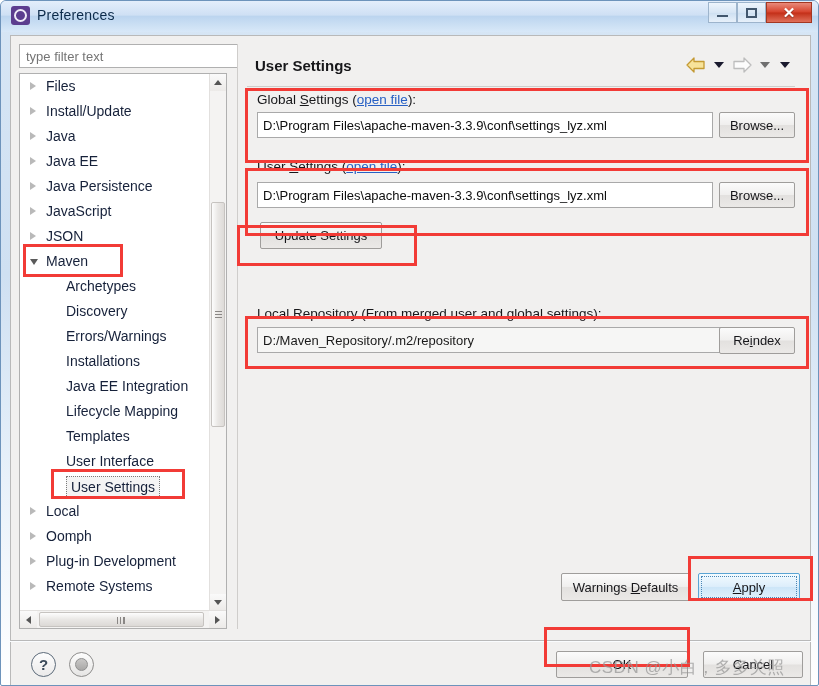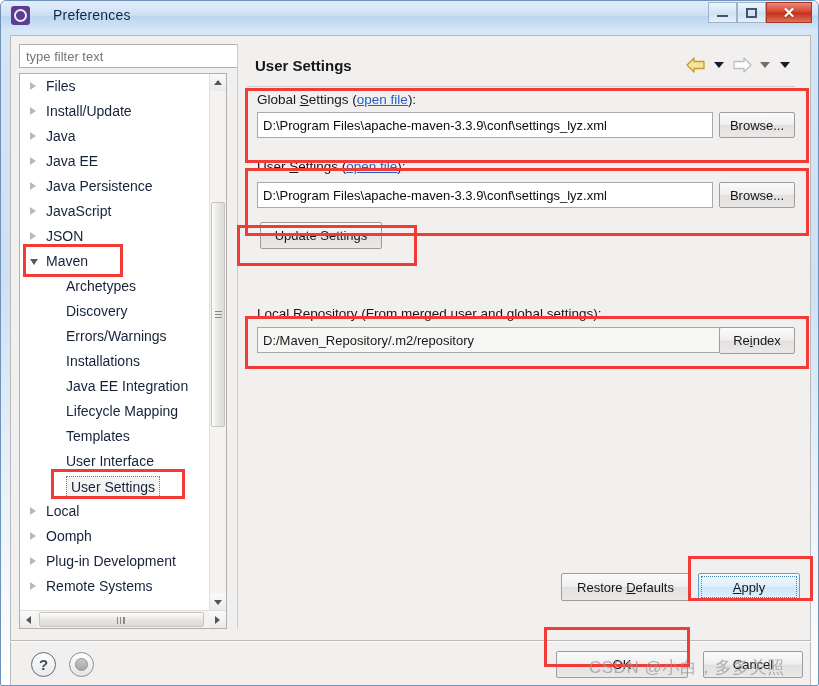--- a/index.html
+++ b/index.html
@@ -42,21 +42,20 @@
     width: 13px; height: 13px; border-radius: 50%;
     border: 2.5px solid #efeaf7;
     box-sizing: border-box;
     background: #5c3d8f;
   }
   #title-text {
     position: absolute; left: 36px; top: 6px;
     font-size: 14px;
     color: #0b2a4a;
     letter-spacing: .2px;
-    margin-left: 16px;
   }
 
   .wbtn {
     position: absolute; top: 1px;
     height: 21px;
     border: 1px solid #9db4cc;
     box-sizing: border-box;
     display: flex; align-items: center; justify-content: center;
   }
   #btn-min { left: 707px; width: 29px;
@@ -542,21 +541,21 @@
           <span>Update Settings</span>
         </div>
 
         <div class="field-label" style="left:19px; top:219px;">Local Repository (From merged user and global settings):</div>
         <input class="textfield readonly" style="left: 19px; top: 240px; width: 528px;" type="text" readonly="" value="D:/Maven_Repository/.m2/repository">
         <div class="btn" style="left:481px; top:240px; width:76px; height:27px;">
           <span><span>Re</span><span class="mnemonic">i</span><span>ndex</span></span>
         </div>
 
         <div class="btn" style="left:323px; top:486px; width:129px; height:28px;">
-          <span><span>Restore </span><span class="mnemonic">D</span><span>efaults</span></span>
+          <span><span>Warnings </span><span class="mnemonic">D</span><span>efaults</span></span>
         </div>
         <div class="btn focused" style="left:460px; top:486px; width:102px; height:28px;">
           <span><span></span><span class="mnemonic">A</span><span>pply</span></span>
           <span class="focusring"></span>
         </div>
 
       </div>
     </div>
   </div>
 

